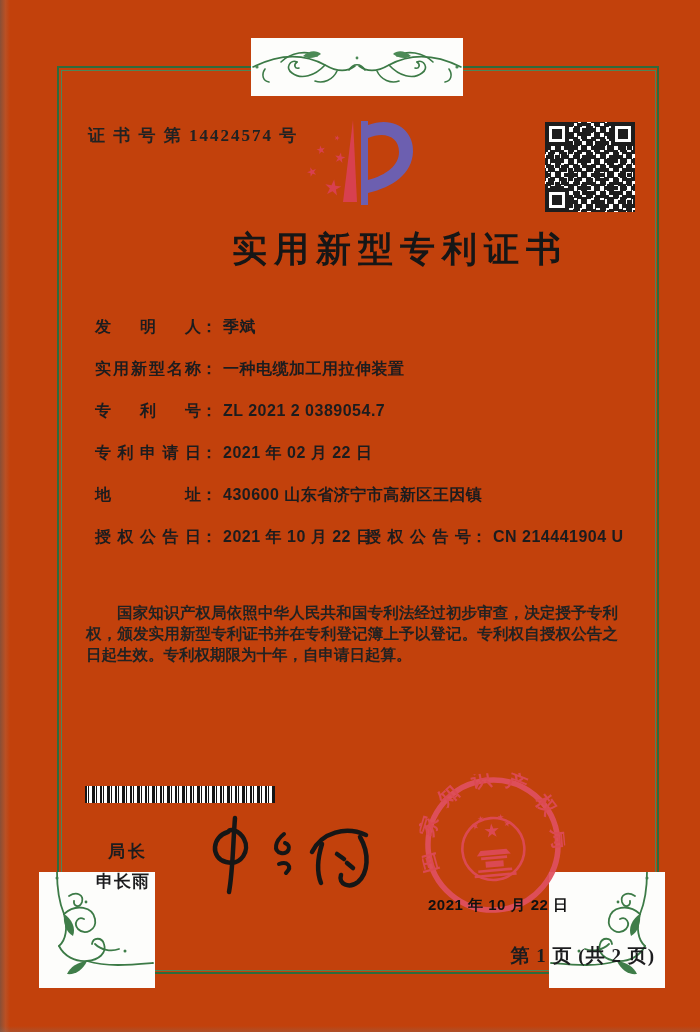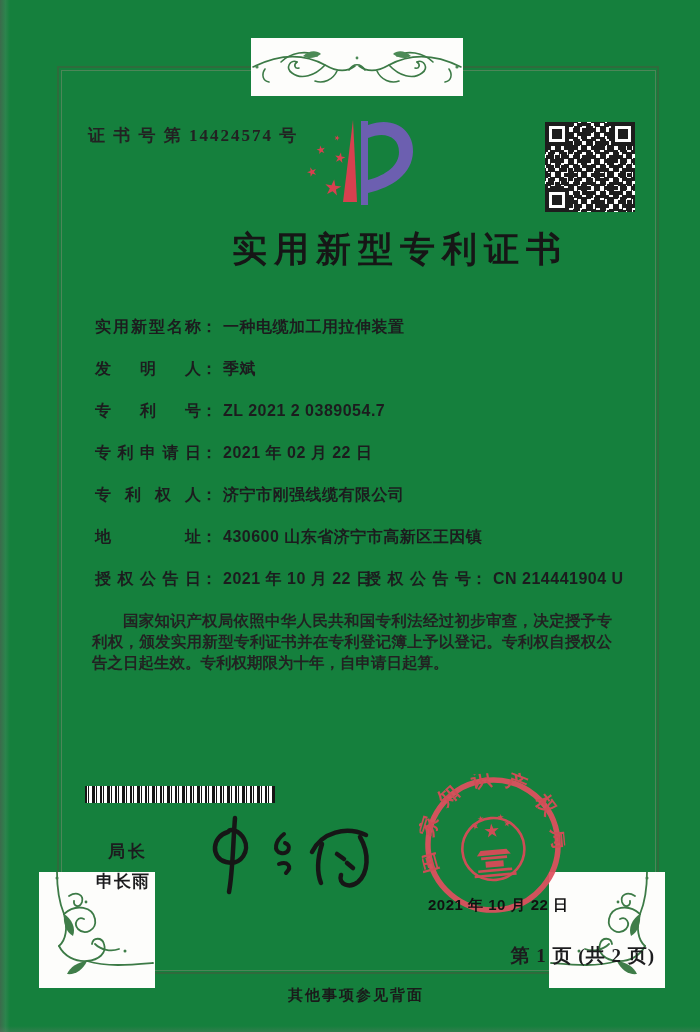--- a/index.html
+++ b/index.html
@@ -1,18 +1,18 @@
 <!DOCTYPE html>
 <html><head>
 <meta charset="utf-8">
 <style>
   html,body{margin:0;padding:0;background:#e9e9e7;}
   .page{
     position:relative; width:700px; height:1032px; margin:0 auto;
-    background:#15803d; overflow:hidden;
+    background:#c2410c; overflow:hidden;
     font-family:"Liberation Serif","DejaVu Serif",serif;
     color:#1c1c1e;
   }
   .scan-edge-left{position:absolute;left:0;top:0;bottom:0;width:10px;
     background:linear-gradient(to right,rgba(90,90,88,.55),rgba(150,150,148,.18) 55%,rgba(0,0,0,0) 100%);}
   .scan-edge-bottom{position:absolute;left:0;bottom:0;right:0;height:6px;
     background:linear-gradient(to top,rgba(120,120,118,.28),rgba(0,0,0,0));}
 
   
   .frame{position:absolute;left:57px;top:66px;width:598px;height:904px;
@@ -50,21 +50,21 @@
   .flabel{display:inline-block;width:106px;text-align:justify;text-align-last:justify;
     vertical-align:top;}
   .fcolon{display:inline-block;vertical-align:top;}
   .fvalue{display:inline-block;margin-left:6px;vertical-align:top;letter-spacing:.5px;}
   .pair2{position:absolute;left:270px;top:0;}
 
   
   .bodytext{position:absolute;left:86px;top:604px;width:532px;
     font-size:15.5px;line-height:21px;font-weight:600;color:#222;
     text-align:justify;}
-  .bodytext p{margin:6px;text-indent:2em;}
+  .bodytext p{margin:0;text-indent:2em;font-family:Liberation Mono, monospace;}
 
   
   .barcode{position:absolute;left:85px;top:786px;width:190px;height:17px;
     background:repeating-linear-gradient(90deg,
       #151515 0 2px,#fff 2px 3px,#151515 3px 4px,#fff 4px 7px,
       #151515 7px 10px,#fff 10px 11px,#151515 11px 12px,#fff 12px 15px);}
   .sig-role{position:absolute;left:108px;top:840px;font-size:17px;font-weight:700;
     font-family:"Liberation Sans","DejaVu Sans",sans-serif;letter-spacing:3px;}
   .sig-name{position:absolute;left:96px;top:870px;font-size:17px;font-weight:700;
     font-family:"Liberation Sans","DejaVu Sans",sans-serif;letter-spacing:1px;text-align:center;}
@@ -188,33 +188,30 @@
   <div class="qr">
     <span class="finder tl"></span>
     <span class="finder tr"></span>
     <span class="finder bl"></span>
   </div>
 
   <div class="title">实用新型专利证书</div>
 
   <div class="fields">
     <div class="frow">
+      <span class="flabel">发明人</span><span class="fcolon">：</span><span class="fvalue">季斌</span>
+    </div>
+    <div class="frow">
       <span class="flabel">实用新型名称</span><span class="fcolon">：</span><span class="fvalue">一种电缆加工用拉伸装置</span>
     </div>
     <div class="frow">
-      <span class="flabel">发明人</span><span class="fcolon">：</span><span class="fvalue">季斌</span>
-    </div>
-    <div class="frow">
       <span class="flabel">专利号</span><span class="fcolon">：</span><span class="fvalue">ZL 2021 2 0389054.7</span>
     </div>
     <div class="frow">
       <span class="flabel">专利申请日</span><span class="fcolon">：</span><span class="fvalue">2021 年 02 月 22 日</span>
-    </div>
-    <div class="frow">
-      <span class="flabel">专利权人</span><span class="fcolon">：</span><span class="fvalue">济宁市刚强线缆有限公司</span>
     </div>
     <div class="frow">
       <span class="flabel">地址</span><span class="fcolon">：</span><span class="fvalue">430600 山东省济宁市高新区王因镇</span>
     </div>
     <div class="frow">
       <span class="flabel">授权公告日</span><span class="fcolon">：</span><span class="fvalue">2021 年 10 月 22 日</span>
       <span class="pair2">
         <span class="flabel">授权公告号</span><span class="fcolon">：</span><span class="fvalue">CN 214441904 U</span>
       </span>
     </div>
@@ -264,14 +261,13 @@
       <path d="M55,82 h34 l-4,-5 h-26 z"></path>
       <rect x="59" y="83.5" width="26" height="2.6"></rect>
       <rect x="63" y="88" width="18" height="6"></rect>
       <rect x="55" y="96" width="34" height="2.6"></rect>
       <rect x="51" y="101" width="42" height="2.6"></rect>
     </g>
   </svg>
   <div class="seal-date">2021 年 10 月 22 日</div>
 
   <div class="page-info">第 1 页 (共 2 页)</div>
-  <div class="back-note">其他事项参见背面</div>
 </div>
 
 </body></html>

